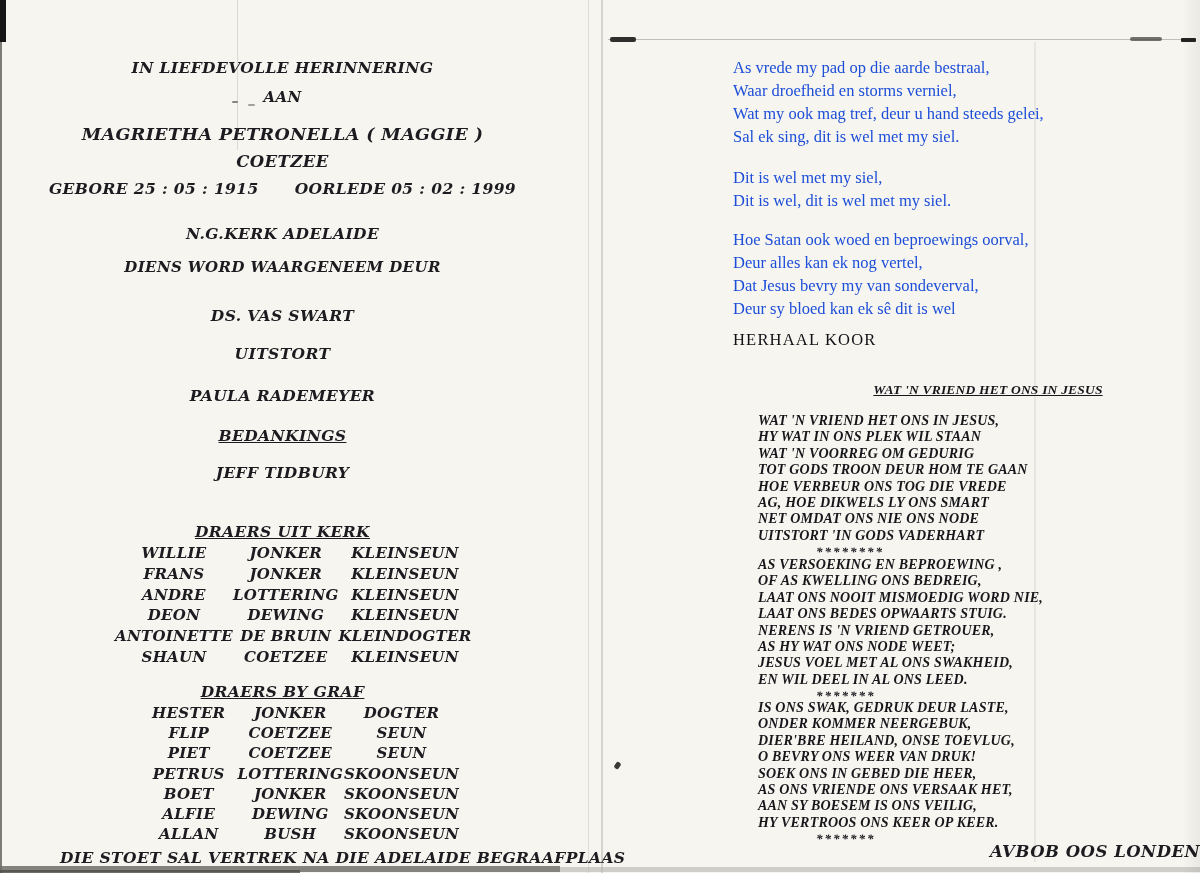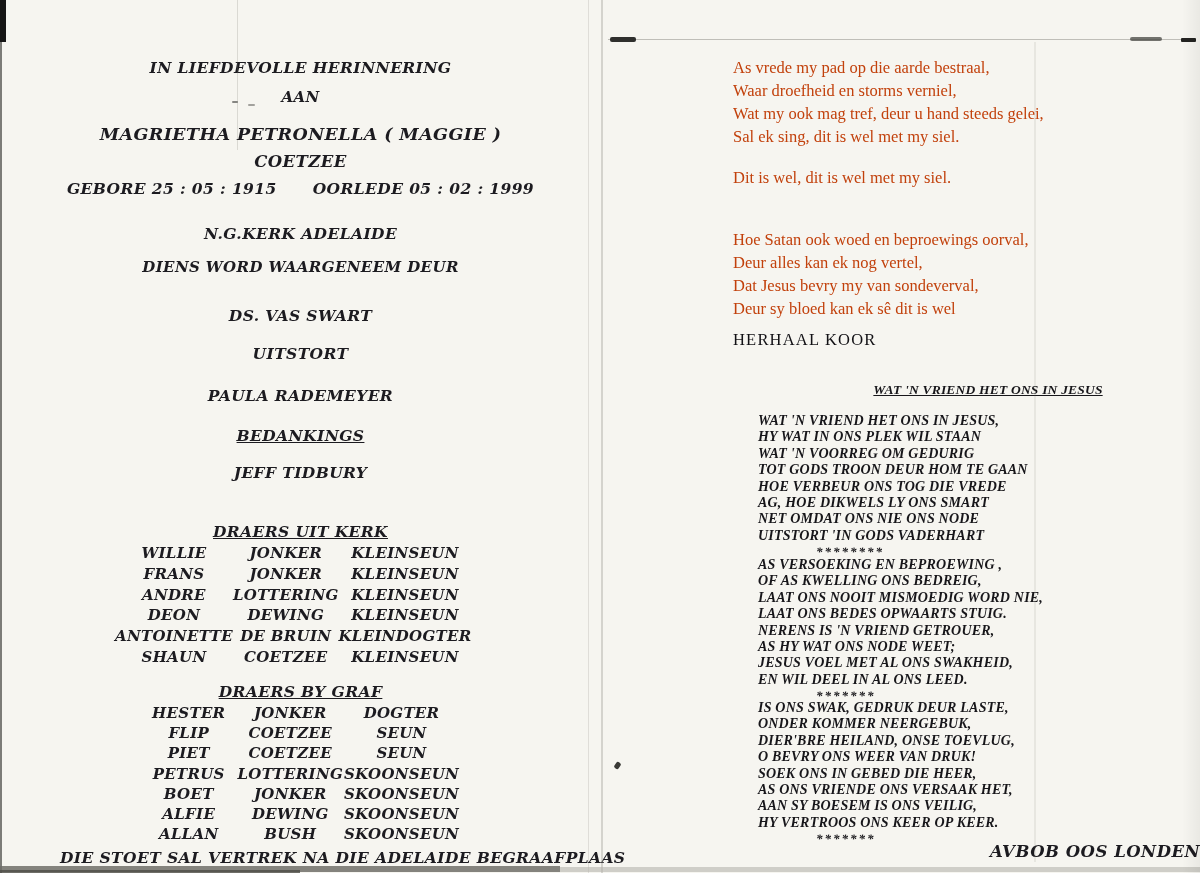--- a/index.html
+++ b/index.html
@@ -15,21 +15,20 @@
   .page{position:absolute;top:0;height:100%;}
   .page-left{left:45px;width:475px;}
   .page-right{left:728px;width:462px;}
 
   .pl-line{
     position:absolute;left:0;width:100%;
     text-align:center;
     font-style:italic;font-weight:bold;
     letter-spacing:.4px;
     white-space:nowrap;
-    margin-left:18px;
   }
   .fs15{font-size:15px;} .fs155{font-size:15.5px;} .fs165{font-size:16.5px;} .fs175{font-size:17.5px;}
   .underline{text-decoration:underline;}
   .dates{display:flex;justify-content:center;gap:36px;}
 
   .ptable{
     position:absolute;display:grid;
     font-style:italic;font-weight:bold;font-size:15px;
     letter-spacing:.3px;
   }
@@ -43,21 +42,21 @@
     position:absolute;left:15px;top:848px;
     font-style:italic;font-weight:bold;font-size:15.5px;
     letter-spacing:.4px;white-space:nowrap;
   }
 
   
   .stanza{
     position:absolute;left:5px;
     font-family:"Liberation Serif",serif;
     font-size:16.5px;line-height:23px;
-    color:#c2410c;white-space:nowrap;
+    color:#1d4ed8;white-space:nowrap;
   }
   .refrain{
     position:absolute;left:5px;top:330px;
     font-family:"Liberation Serif",serif;
     font-size:16.5px;letter-spacing:1.2px;color:#121115;
   }
   .hymn-title{
     position:absolute;left:95px;top:382px;width:330px;
     text-align:center;
     font-family:"Liberation Serif",serif;
@@ -173,20 +172,21 @@
   </section>
 
   <section class="page page-right">
     <div class="stanza" style="top:56px">
       <div>As vrede my pad op die aarde bestraal,</div>
       <div>Waar droefheid en storms verniel,</div>
       <div>Wat my ook mag tref, deur u hand steeds gelei,</div>
       <div>Sal ek sing, dit is wel met my siel.</div>
     </div>
     <div class="stanza" style="top:166px">
+      <div>Dit is wel met my siel,</div>
       <div>Dit is wel, dit is wel met my siel.</div>
     </div>
     <div class="stanza" style="top:228px">
       <div>Hoe Satan ook woed en beproewings oorval,</div>
       <div>Deur alles kan ek nog vertel,</div>
       <div>Dat Jesus bevry my van sondeverval,</div>
       <div>Deur sy bloed kan ek sê dit is wel</div>
     </div>
     <div class="refrain">HERHAAL KOOR</div>
 

